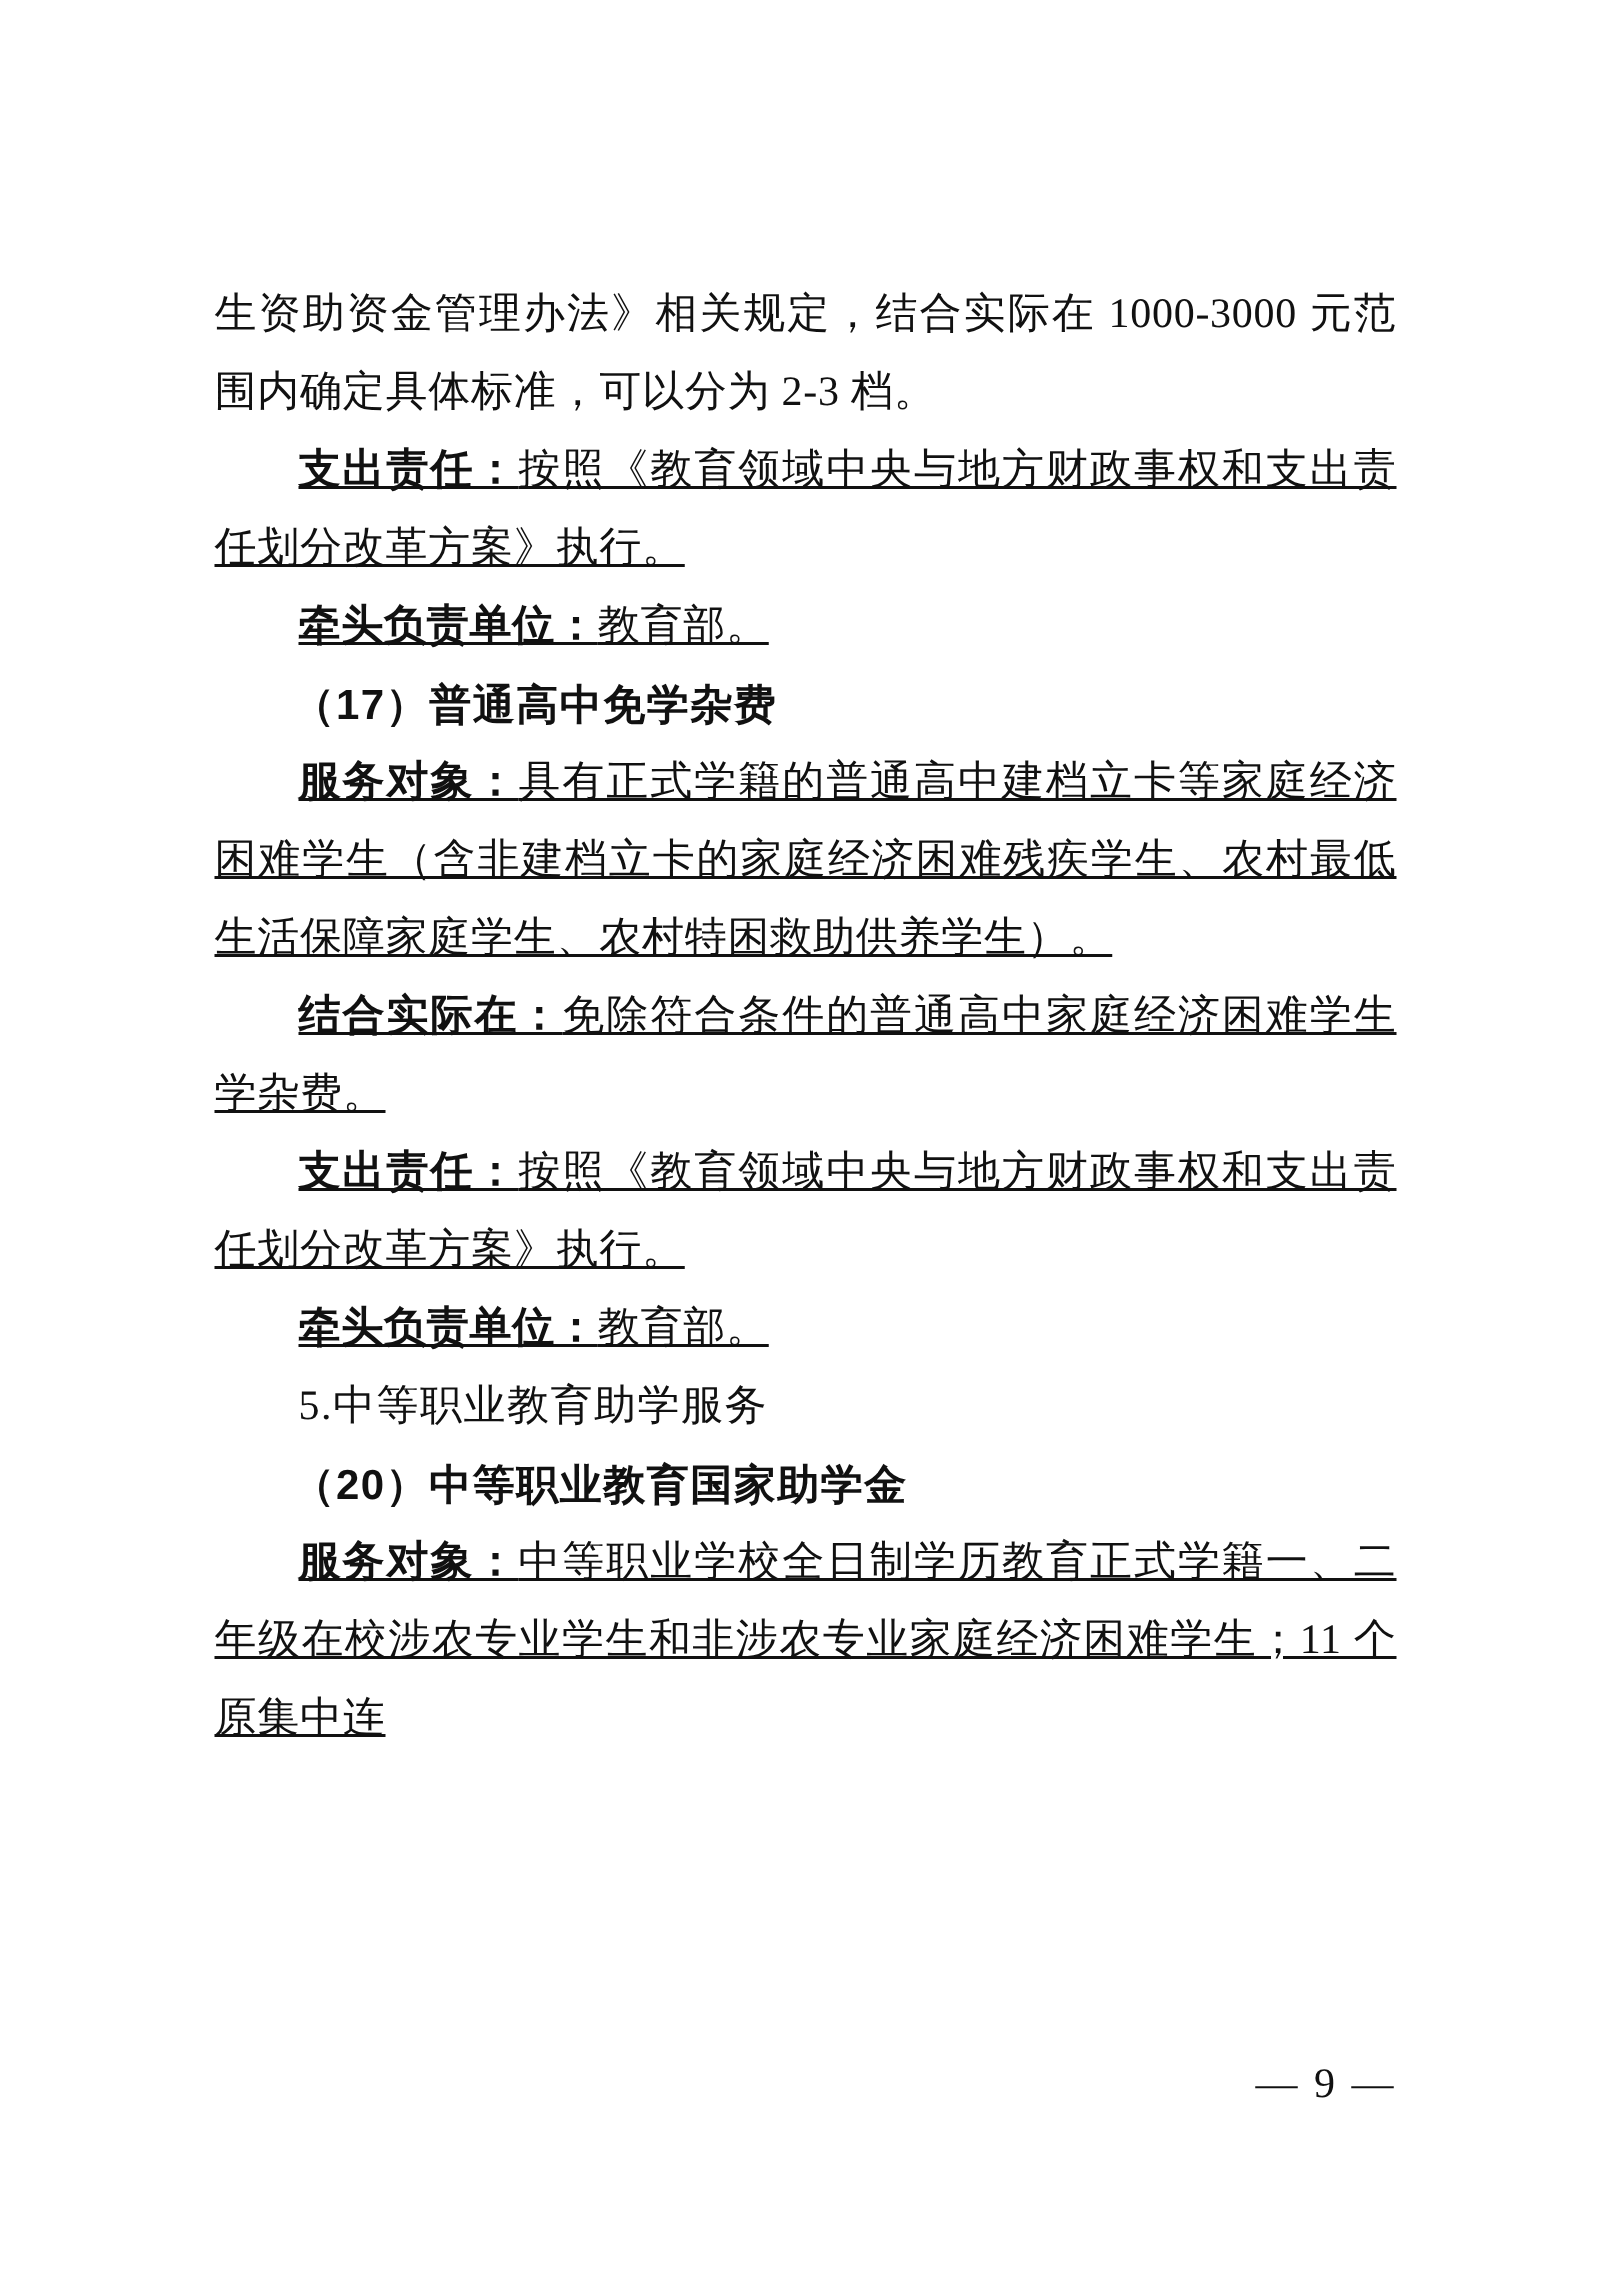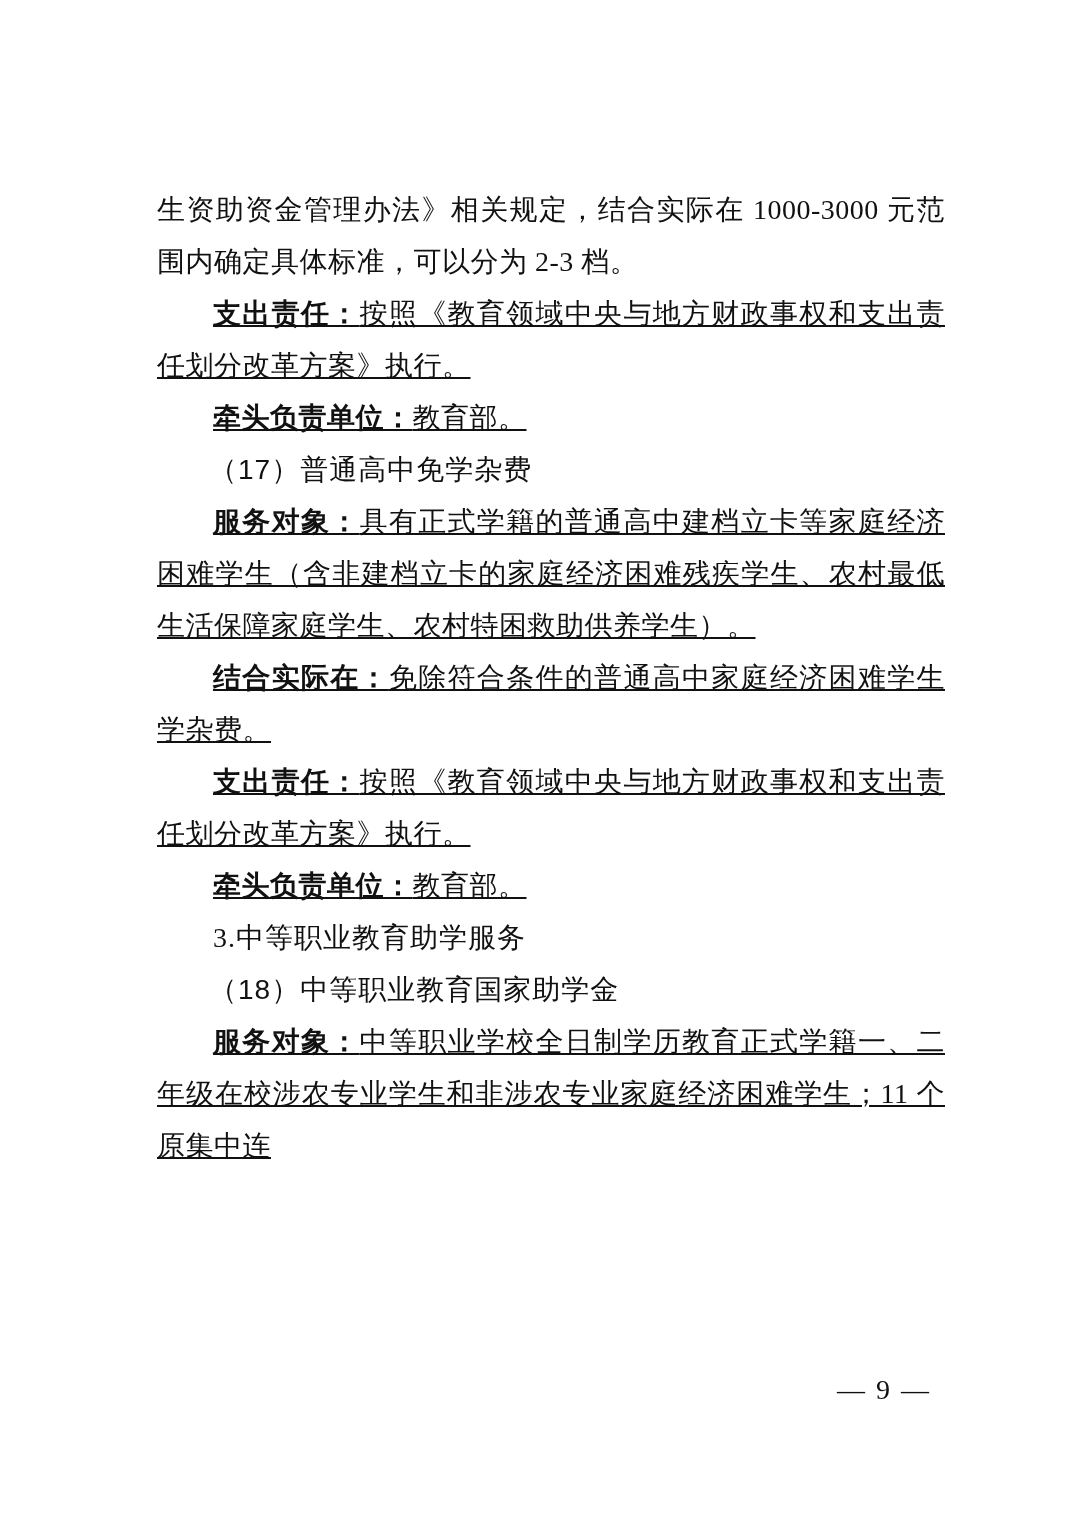--- a/index.html
+++ b/index.html
@@ -7,36 +7,36 @@
   body {
     width: 1074px;
     height: 1520px;
     position: relative;
     overflow: hidden;
     font-family: "Liberation Serif", "DejaVu Serif", serif;
     color: #111111;
   }
   .page-body {
     position: absolute;
-    left: 157px;
+    left: 143px;
     top: 184px;
     width: 788px;
   }
   p.par {
     font-size: 28px;
     line-height: 52px;
     text-align: justify;
     letter-spacing: 0.5px;
   }
   p.indent { text-indent: 56px; text-decoration: underline; }
   .lead { font-weight: bold; }
   p.heading {
     font-size: 28px;
     line-height: 52px;
-    font-weight: normal;
+    font-weight: bold;
     font-family: "Liberation Sans", "DejaVu Sans", sans-serif;
     text-indent: 52px;
     letter-spacing: 1px;
   }
   p.subheading {
     font-size: 28px;
     line-height: 52px;
     text-indent: 56px;
     letter-spacing: 1px;
   }
@@ -66,23 +66,23 @@
 
   <p class="par indent"><span class="lead">服务对象：</span><span>具有正式学籍的普通高中建档立卡等家庭经济困难学生（含非建档立卡的家庭经济困难残疾学生、农村最低生活保障家庭学生、农村特困救助供养学生）。</span></p>
 
   <p class="par indent"><span class="lead">结合实际在：</span><span>免除符合条件的普通高中家庭经济困难学生学杂费。</span></p>
 
 
   <p class="par indent"><span class="lead">支出责任：</span><span>按照《教育领域中央与地方财政事权和支出责任划分改革方案》执行。</span></p>
 
   <p class="par indent"><span class="lead">牵头负责单位：</span><span>教育部。</span></p>
 
-  <p class="subheading">3.中等职业教育助学服务</p>
+  <p class="subheading">5.中等职业教育助学服务</p>
 
-  <p class="heading">（18）中等职业教育国家助学金</p>
+  <p class="heading">（20）中等职业教育国家助学金</p>
 
   <p class="par indent"><span class="lead">服务对象：</span><span>中等职业学校全日制学历教育正式学籍一、二年级在校涉农专业学生和非涉农专业家庭经济困难学生；11 个原集中连</span></p>
 
 </div>
 
 <div class="footer">
   <span>— 9 —</span>
 </div>
 
 </body></html>

